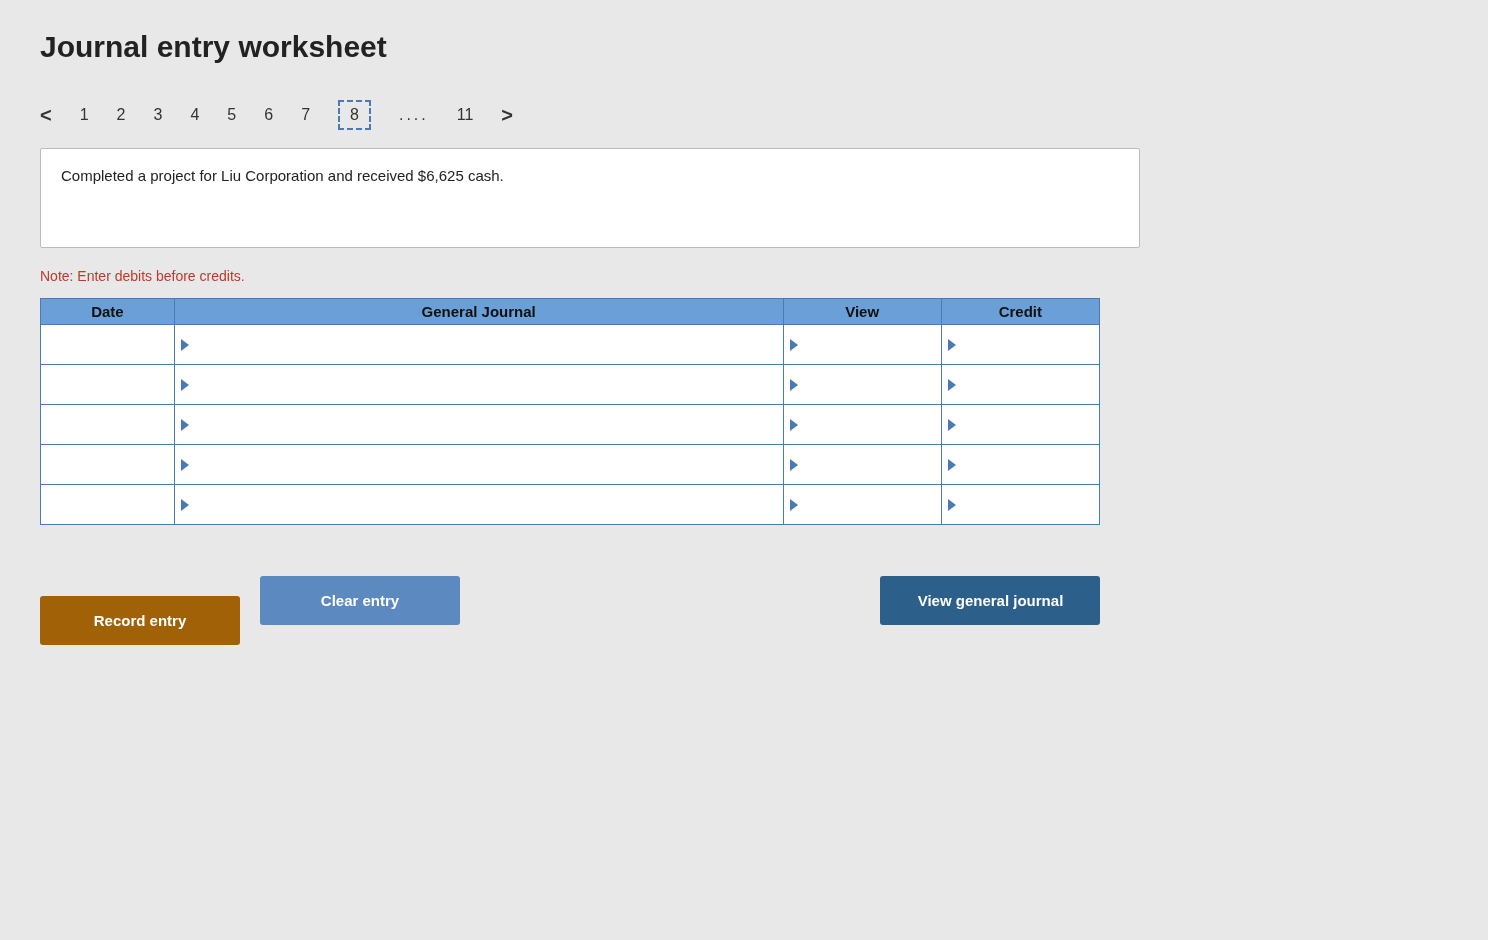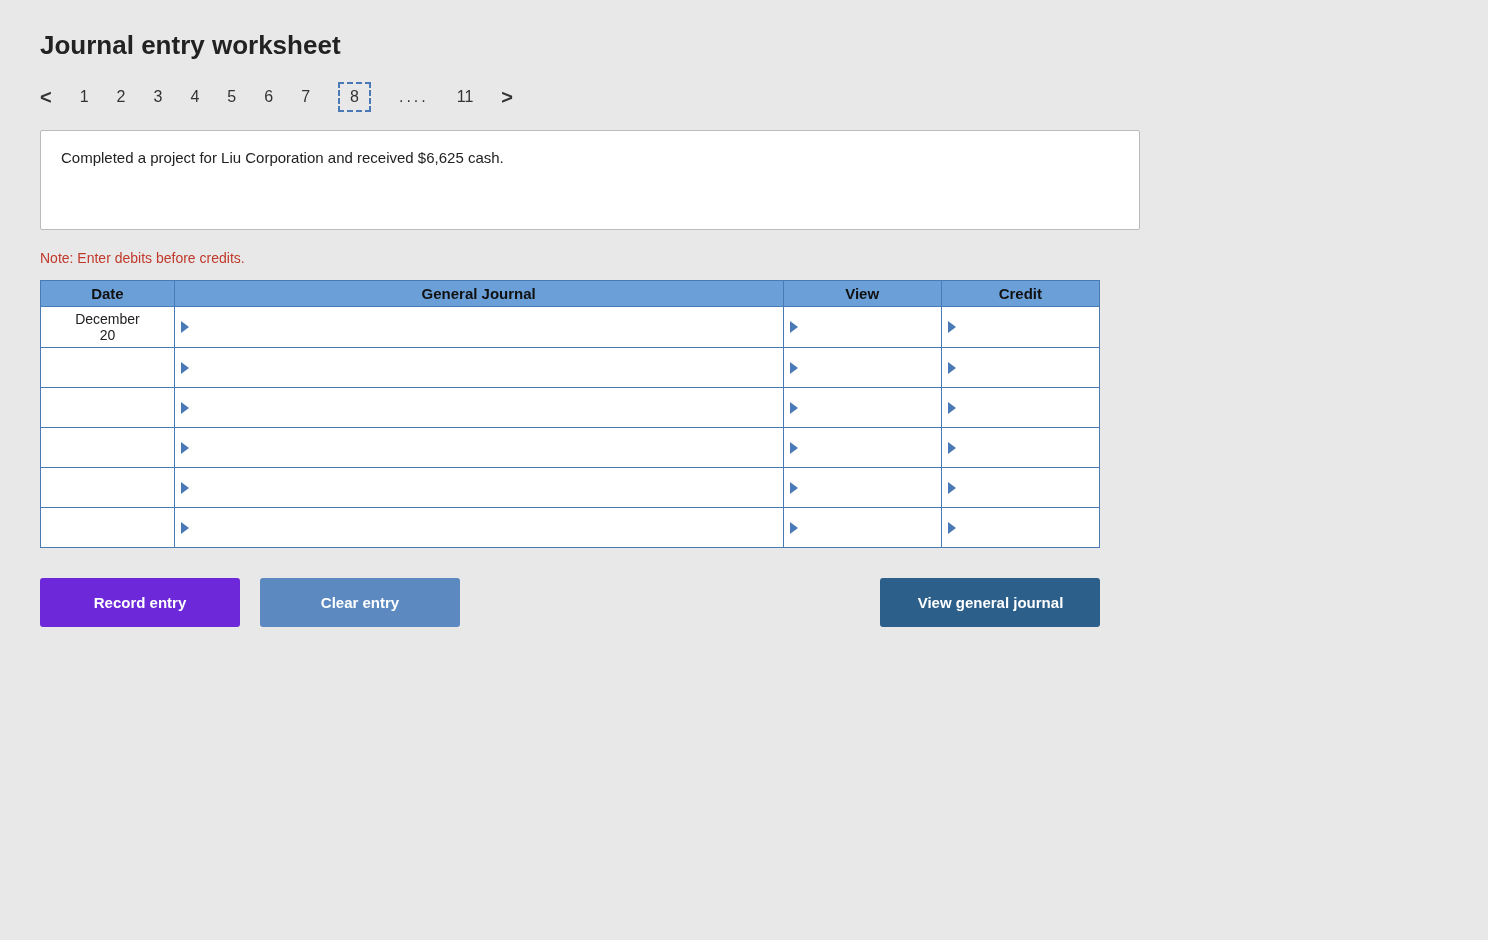--- a/index.html
+++ b/index.html
@@ -6,23 +6,23 @@
     body {
       background: #e8e8e8;
       font-family: Arial, sans-serif;
       font-size: 15px;
       color: #222;
       min-height: 940px;
       padding: 30px 40px;
     }
 
     .page-title {
-      font-size: 26px;
+      font-size: 30px;
       font-weight: bold;
-      margin-bottom: 21px;
+      margin-bottom: 36px;
     }
 
     .pagination {
       display: flex;
       align-items: center;
       gap: 28px;
       margin-bottom: 18px;
       font-size: 16px;
     }
 
@@ -146,22 +146,23 @@
       padding: 16px 30px;
       font-size: 15px;
       font-weight: bold;
       border: none;
       cursor: pointer;
       border-radius: 3px;
       color: #fff;
     }
 
     .btn-record {
-      background: #6d28d9;
+      background: #a16207;
       min-width: 200px;
+      margin-top: 41px;
     }
 
     .btn-clear {
       background: #5b89c0;
       min-width: 200px;
     }
 
     .btn-view {
       background: #2c5f8a;
       min-width: 220px;
@@ -199,41 +200,20 @@
   <thead>
     <tr>
       <th>Date</th>
       <th>General Journal</th>
       <th>View</th>
       <th>Credit</th>
     </tr>
   </thead>
   <tbody>
     <tr>
-      <td class="date-cell">December<br>20</td>
-      <td class="journal-cell">
-        <div class="cell-inner">
-          <span class="triangle"></span>
-          <input class="cell-input" type="text" value="" style="">
-        </div>
-      </td>
-      <td class="debit-cell">
-        <div class="cell-inner">
-          <span class="triangle"></span>
-          <input class="cell-input" type="text" value="" style="">
-        </div>
-      </td>
-      <td class="credit-cell">
-        <div class="cell-inner">
-          <span class="triangle"></span>
-          <input class="cell-input" type="text" value="" style="">
-        </div>
-      </td>
-    </tr>
-    <tr>
       <td class="date-cell"></td>
       <td class="journal-cell">
         <div class="cell-inner">
           <span class="triangle"></span>
           <input class="cell-input" type="text" value="" style="">
         </div>
       </td>
       <td class="debit-cell">
         <div class="cell-inner">
           <span class="triangle"></span>

